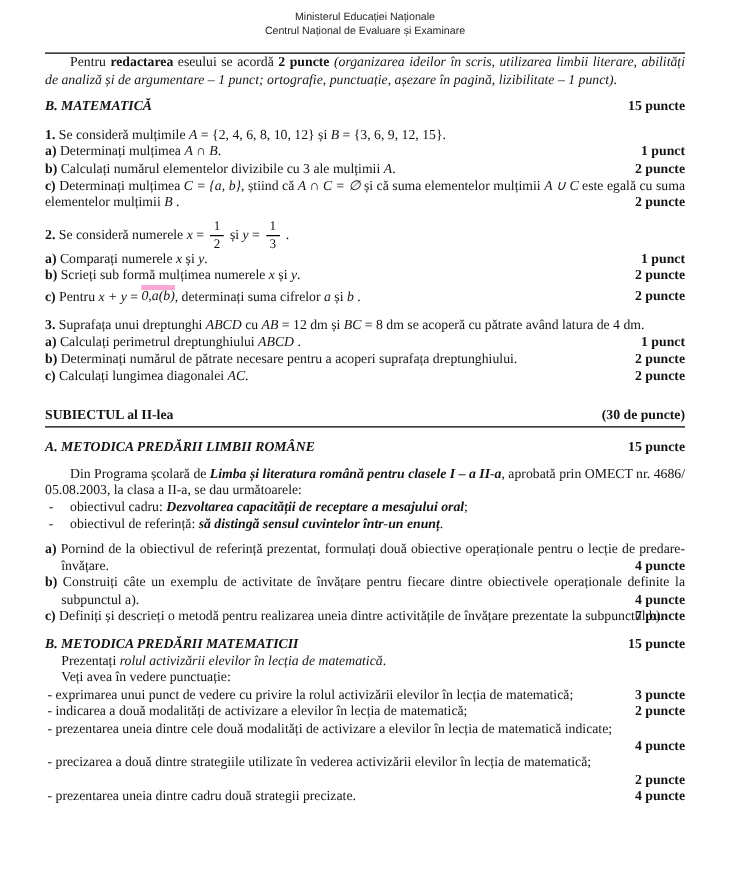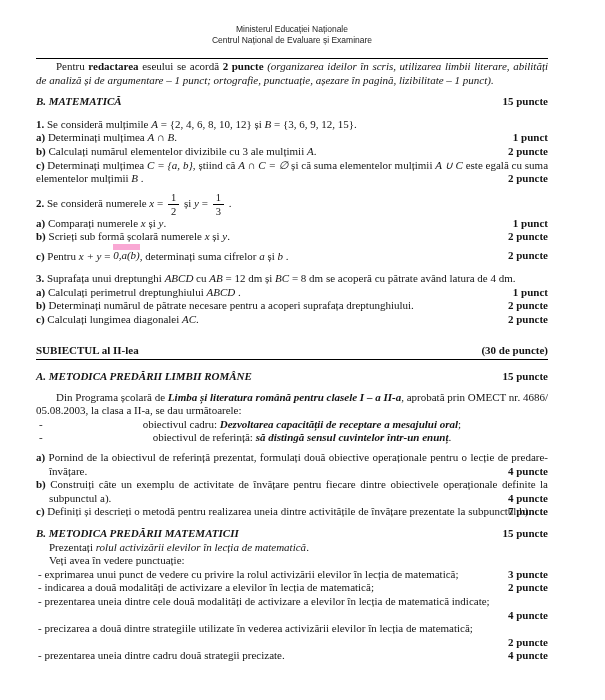--- a/index.html
+++ b/index.html
@@ -1,19 +1,19 @@
 <!DOCTYPE html>
 <html><head>
 <meta charset="utf-8">
 <style>
   html,body { margin:0; padding:0; background:#ffffff; }
   .page {
     position:relative; box-sizing:border-box;
     width:605px; height:700px;
-    padding:24px 57px 0 36px;
+    padding:8px 57px 0 36px;
     background:#ffffff; color:#141414;
     font-family:"Liberation Serif", serif;
     font-size:11px; line-height:13.6px;
     overflow:hidden;
   }
   .hdr { text-align:center; font-family:"Liberation Sans", sans-serif; font-size:8.5px; line-height:11px; color:#1f1f1f; }
   .toprule { border-top:1.6px solid #000; margin-top:12px; }
   .b  { font-weight:bold; }
   .i  { font-style:italic; }
   .bi { font-weight:bold; font-style:italic; }
@@ -26,26 +26,26 @@
   .rel  { position:relative; }
   .abs-pts { position:absolute; right:0; bottom:0; font-weight:bold; white-space:nowrap; }
   .flexrow { display:flex; justify-content:space-between; align-items:baseline; }
   .mt-sec  { margin-top:8px; }
   .mt-q    { margin-top:9px; }
   .stem2   { margin-top:6px; }
   .frac { display:inline-block; vertical-align:middle; text-align:center;
           font-size:10.5px; line-height:11px; margin:0 2px; font-style:normal; }
   .frac .fn { display:block; border-bottom:1px solid #000; padding:0 3px 1px 3px; }
   .frac .fd { display:block; padding-top:1px; }
-  .ovl { display:inline-block; border-top:6px solid #f9a8d4; line-height:11px; padding-top:0.5px; }
+  .ovl { display:inline-block; border-top:4px solid #f9a8d4; line-height:11px; padding-top:0.5px; }
   .subj2 { display:flex; justify-content:space-between; align-items:baseline;
            border-bottom:1.4px solid #000; margin-top:18px; padding-bottom:1px; font-weight:bold;text-align:right; }
   .dashrow { display:flex; }
   .dash { width:20px; flex:0 0 20px; padding-left:3px; box-sizing:border-box; }
-  .dashtext { flex:1;text-align:center; }
+  .dashtext { flex:1; }
   .hang { padding-left:13px; text-indent:-13px; }
   .indent13 { padding-left:13px; }
   .ptsline { text-align:right; font-weight:bold; }
   .reqrow { padding-left:2px; }
 </style>
 </head>
 <body>
 
 <div class="page">
 
@@ -81,21 +81,21 @@
   </div>
 
   <div class="stem2"><span class="b">2.</span><span> Se consideră numerele </span><span class="m">x</span><span> = </span><span class="frac"><span class="fn">1</span><span class="fd">2</span></span><span> și </span><span class="m">y</span><span> = </span><span class="frac"><span class="fn">1</span><span class="fd">3</span></span><span> .</span></div>
 
   <div class="flexrow">
     <span><span class="b">a)</span><span> Comparați numerele </span><span class="m">x</span><span> și </span><span class="m">y</span><span>.</span></span>
     <span class="pts">1 punct</span>
   </div>
 
   <div class="flexrow">
-    <span><span class="b">b)</span><span> Scrieți sub formă școlară numerele </span><span class="m">x</span><span> și </span><span class="m">y</span><span>.</span></span>
+    <span><span class="b">b)</span><span> Scrieți sub formă mulțimea numerele </span><span class="m">x</span><span> și </span><span class="m">y</span><span>.</span></span>
     <span class="pts">2 puncte</span>
   </div>
 
   <div class="flexrow">
     <span><span class="b">c)</span><span> Pentru </span><span class="m">x + y</span><span> = </span><span class="m ovl">0,a(b)</span><span>, determinați suma cifrelor </span><span class="m">a</span><span> și </span><span class="m">b</span><span> .</span></span>
     <span class="pts">2 puncte</span>
   </div>
 
   <div class="mt-q just"><span class="b">3.</span><span> Suprafața unui dreptunghi </span><span class="m">ABCD</span><span> cu </span><span class="m">AB</span><span> = 12 dm și </span><span class="m">BC</span><span> = 8 dm se acoperă cu pătrate având latura de 4 dm.</span></div>
 

